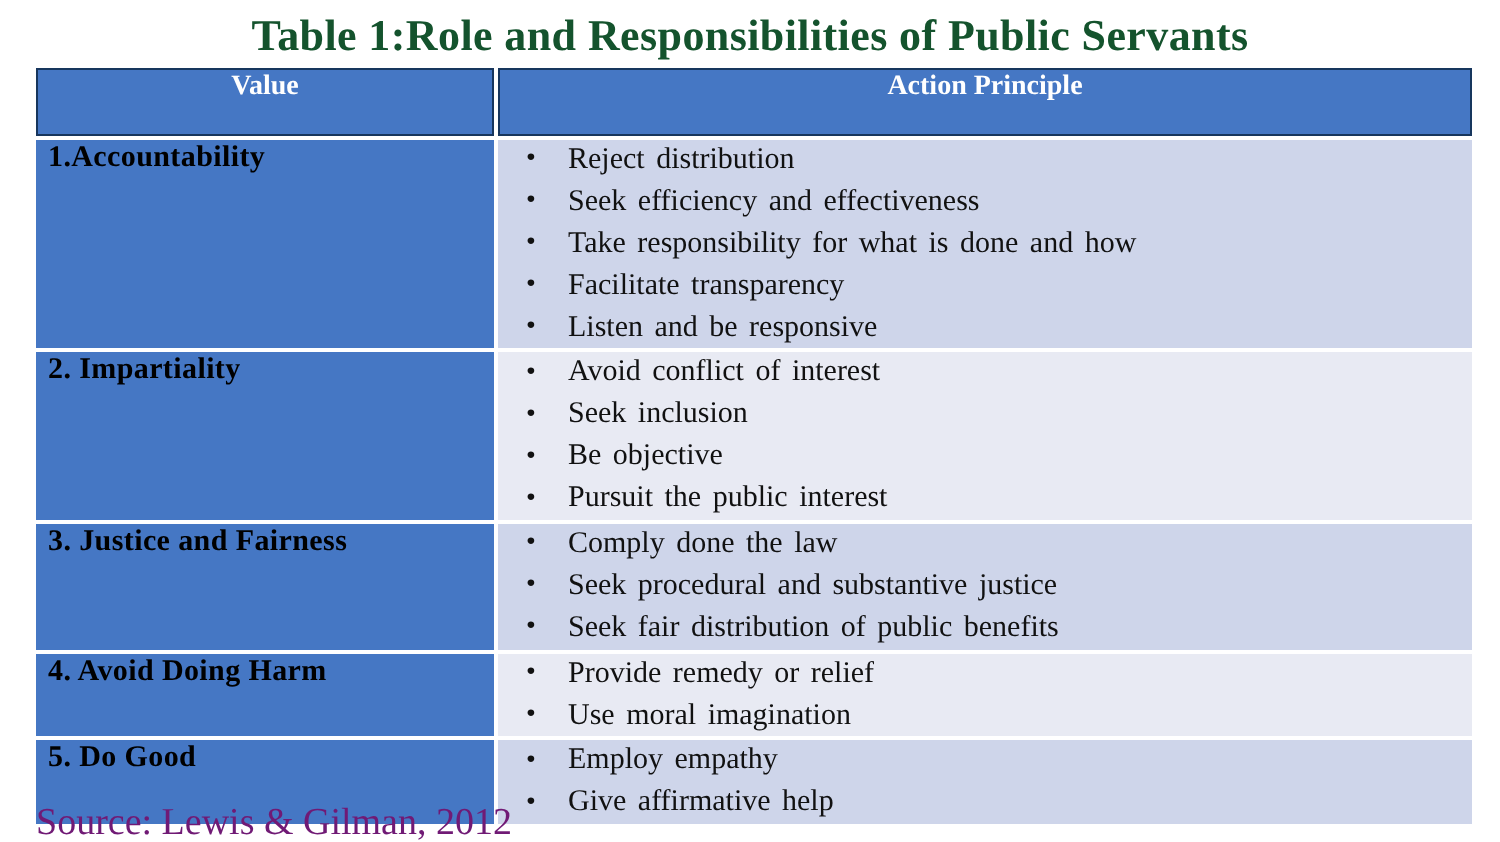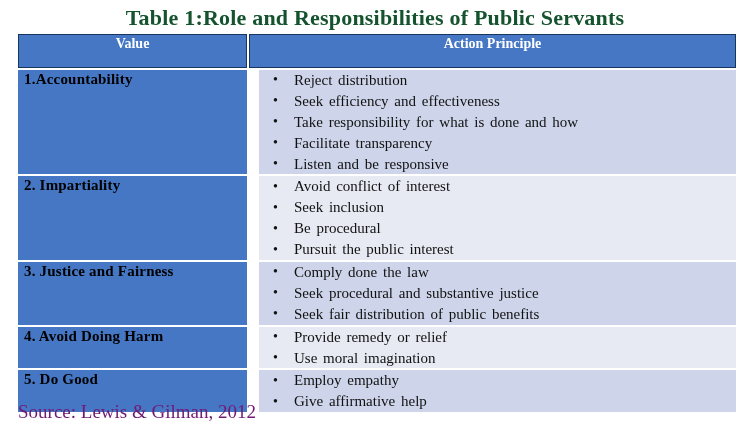--- a/index.html
+++ b/index.html
@@ -46,21 +46,21 @@
     height: 34px;
     line-height: 18px;
     border: 1px solid var(--header-border);
     box-sizing: border-box;
   }
   .hcell-value { width: 229px; }
   .hcell-action { flex: 1; }
   .tbody { margin-top: 2px; }
   .trow {
     display: flex;
-    gap: 12px;
+    gap: 2px;
     margin-bottom: 2px;
   }
   .trow:last-child { margin-bottom: 17px; }
   .value-cell {
     width: 229px;
     background: var(--blue);
     color: #000000;
     font-weight: bold;
     font-size: 15px;
     padding: 1px 4px 0 6px;
@@ -137,21 +137,21 @@
           <div class="principle">
             <span class="bullet">•</span>
             <span class="ptext">Avoid conflict of interest</span>
           </div>
           <div class="principle">
             <span class="bullet">•</span>
             <span class="ptext">Seek inclusion</span>
           </div>
           <div class="principle">
             <span class="bullet">•</span>
-            <span class="ptext">Be procedural</span>
+            <span class="ptext">Be objective</span>
           </div>
           <div class="principle">
             <span class="bullet">•</span>
             <span class="ptext">Pursuit the public interest</span>
           </div>
         </div>
       </div>
       <div class="trow">
         <div class="value-cell">3. Justice and Fairness</div>
         <div class="principles-cell odd">

